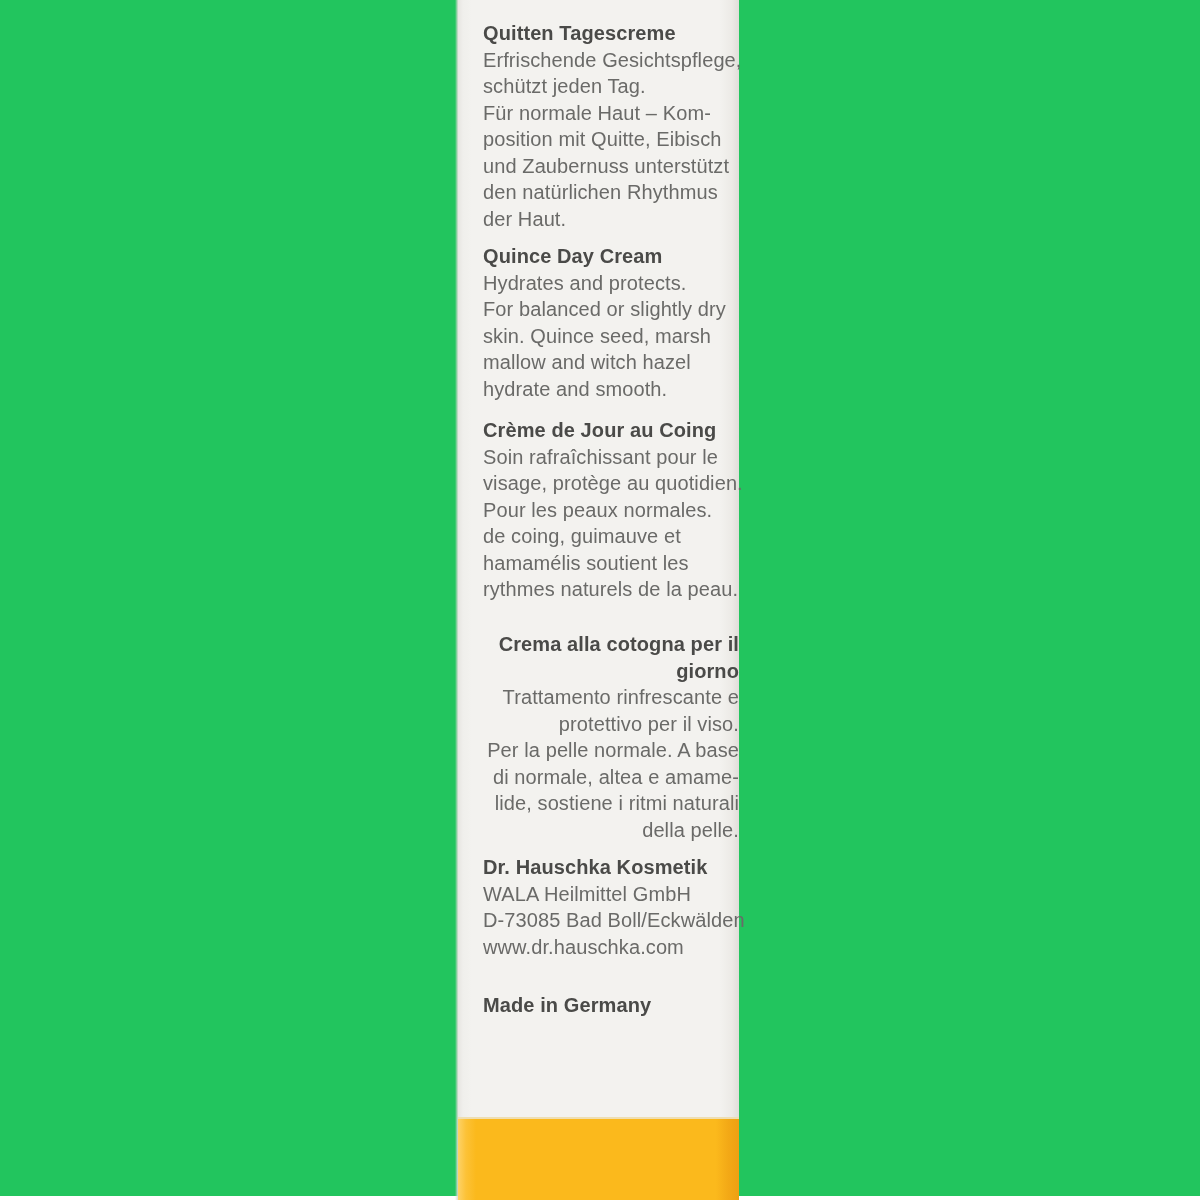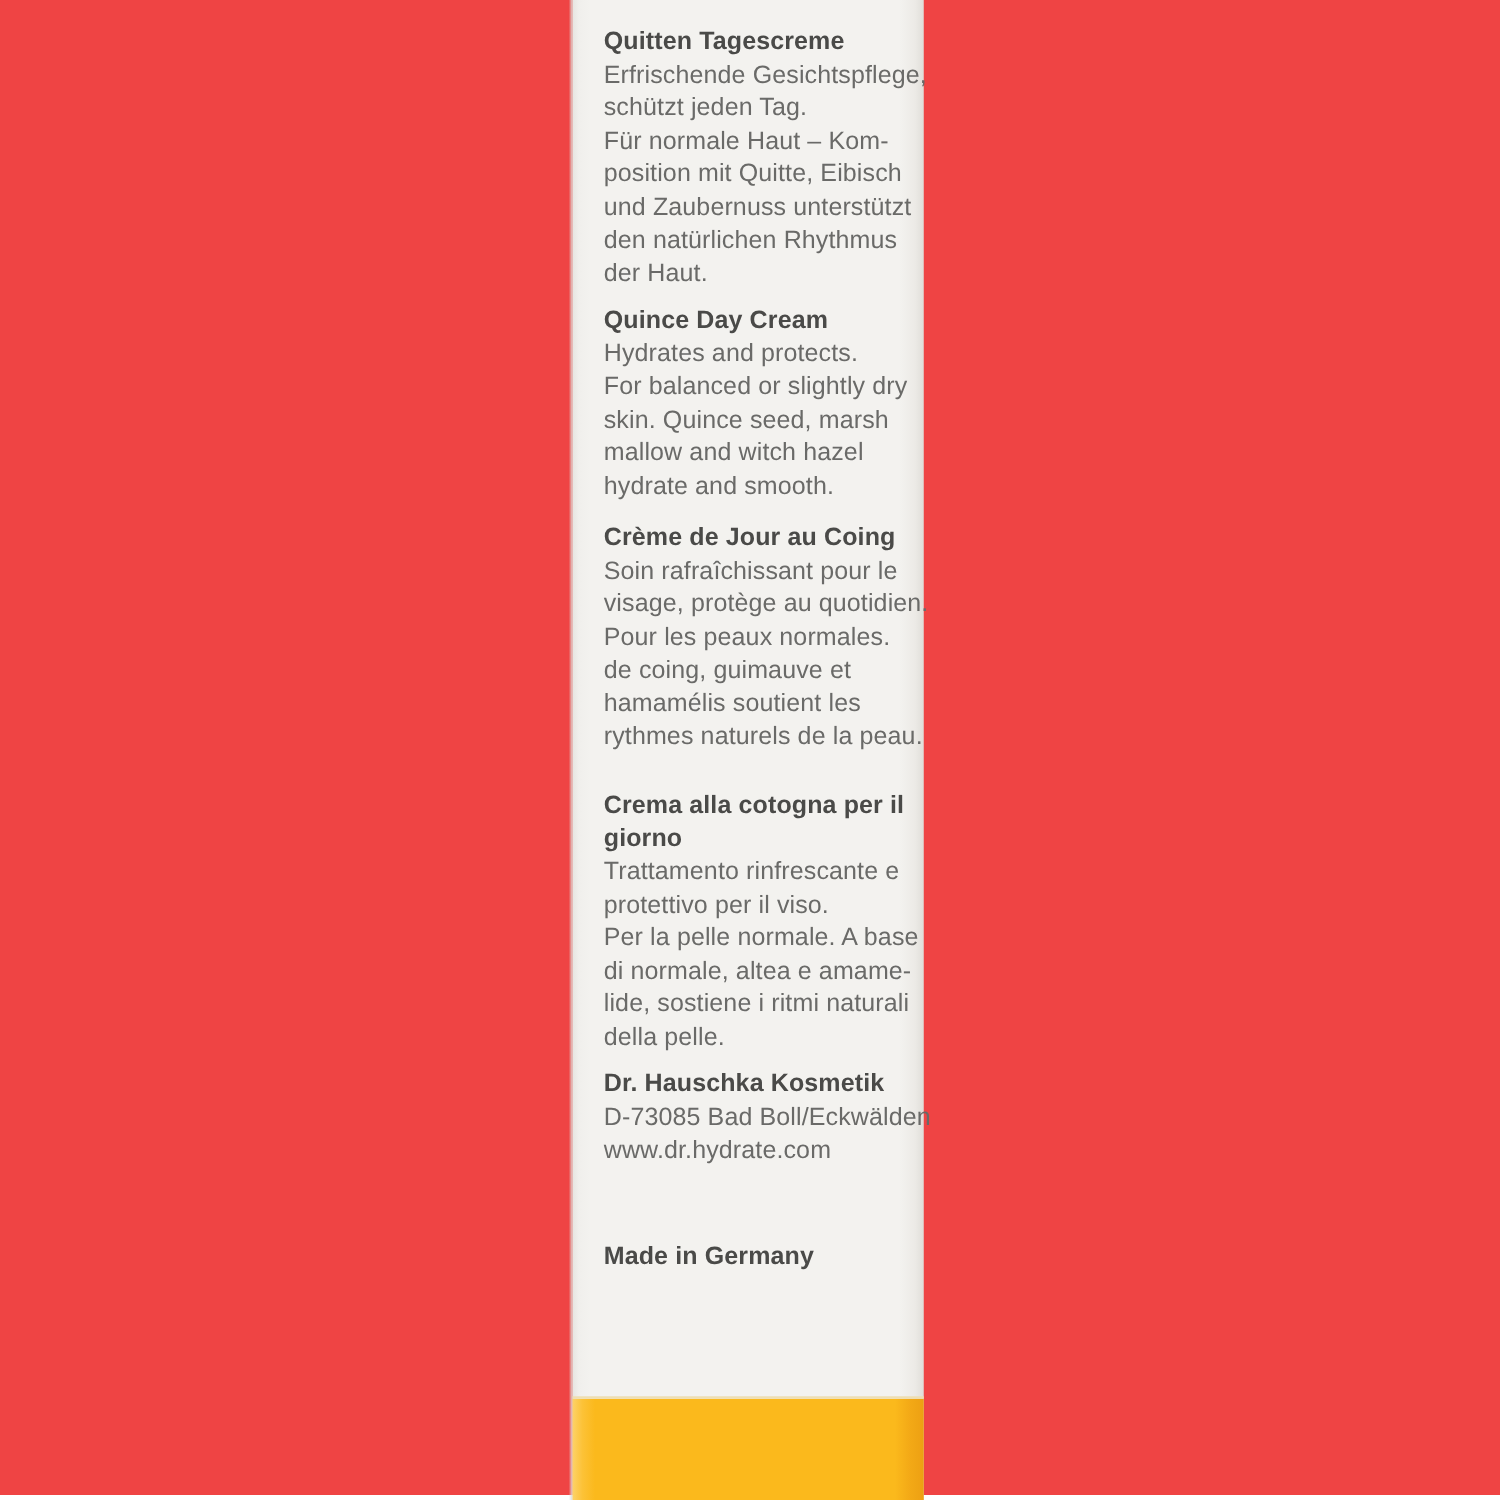--- a/index.html
+++ b/index.html
@@ -8,21 +8,21 @@
     width: 1200px;
     height: 1200px;
     background: #ffffff;
     font-family: "Liberation Sans", sans-serif;
     overflow: hidden;
   }
   .stage {
     position: relative;
     width: 1200px;
     height: 1196px;
-    background: #ef4444;
+    background: #22c55e;
   }
   
   .panel {
     position: absolute;
     left: 458px;
     top: 0;
     width: 281px;
     height: 1200px;
     background: linear-gradient(90deg,
       #e7e5e1 0px, #f0efec 5px, #f3f2ef 14px,
@@ -60,21 +60,21 @@
     color: #6a6a68;
   }
   .txt-heading {
     font-weight: 700;
     color: #4a4a48;
   }
   .txt-line { white-space: nowrap; }
   .s-german  { top: 20px; }
   .s-english { top: 243px; }
   .s-french  { top: 417px; }
-  .s-italian { top: 631px; }
+  .s-italian { top: 631px; text-align: right; }
   .s-company { top: 854px; }
   .s-madein  { top: 992px; }
 </style>
 </head>
 <body>
 
 <div class="stage">
 
   <div class="panel-left-shadow"></div>
 
@@ -116,22 +116,23 @@
       <div class="txt-line">Trattamento rinfrescante e</div>
       <div class="txt-line">protettivo per il viso.</div>
       <div class="txt-line">Per la pelle normale. A base</div>
       <div class="txt-line">di normale, altea e amame-</div>
       <div class="txt-line">lide, sostiene i ritmi naturali</div>
       <div class="txt-line">della pelle.</div>
     </div>
 
     <div class="txt-section s-company">
       <div class="txt-line txt-heading">Dr. Hauschka Kosmetik</div>
+      <div class="txt-line">WALA Heilmittel GmbH</div>
       <div class="txt-line">D-73085 Bad Boll/Eckwälden</div>
-      <div class="txt-line">www.dr.hydrate.com</div>
+      <div class="txt-line">www.dr.hauschka.com</div>
     </div>
 
     <div class="txt-section s-madein">
       <div class="txt-line txt-heading">Made in Germany</div>
     </div>
 
     <div class="yellow-band"></div>
 
   </div>
 </div>

